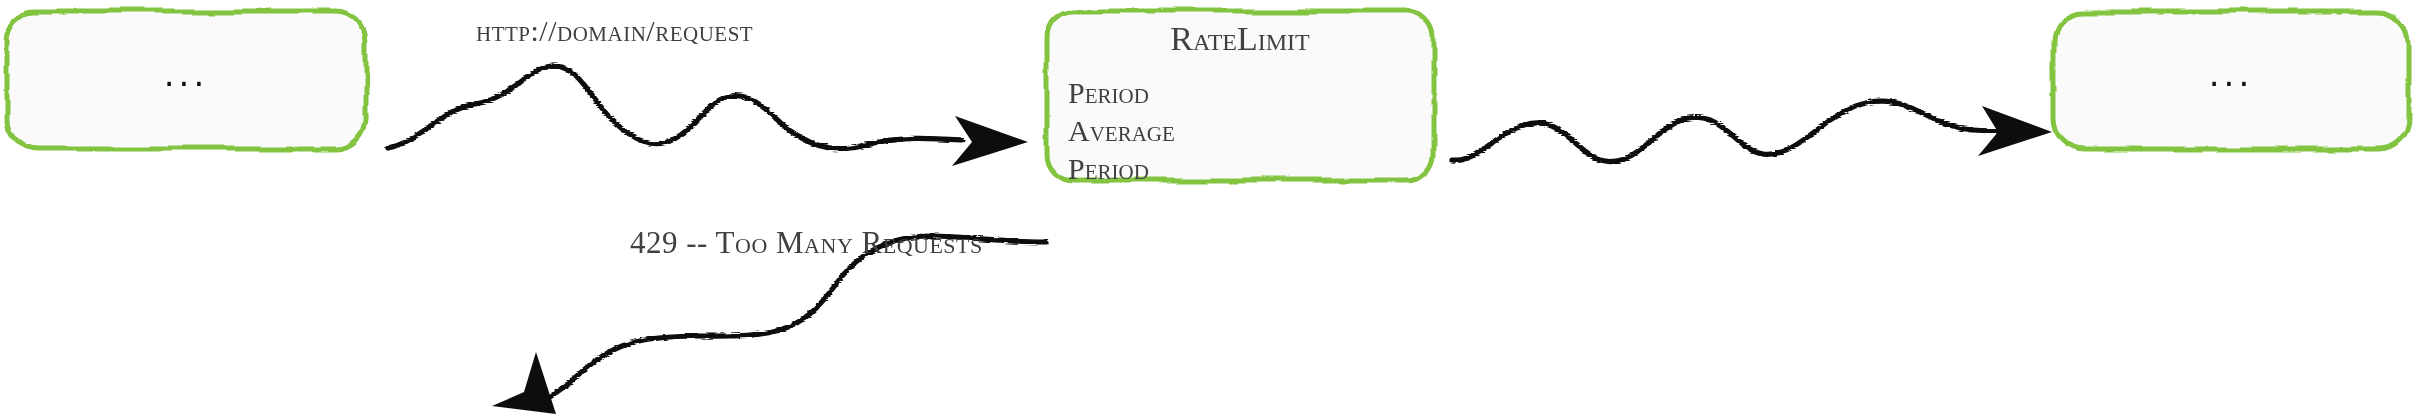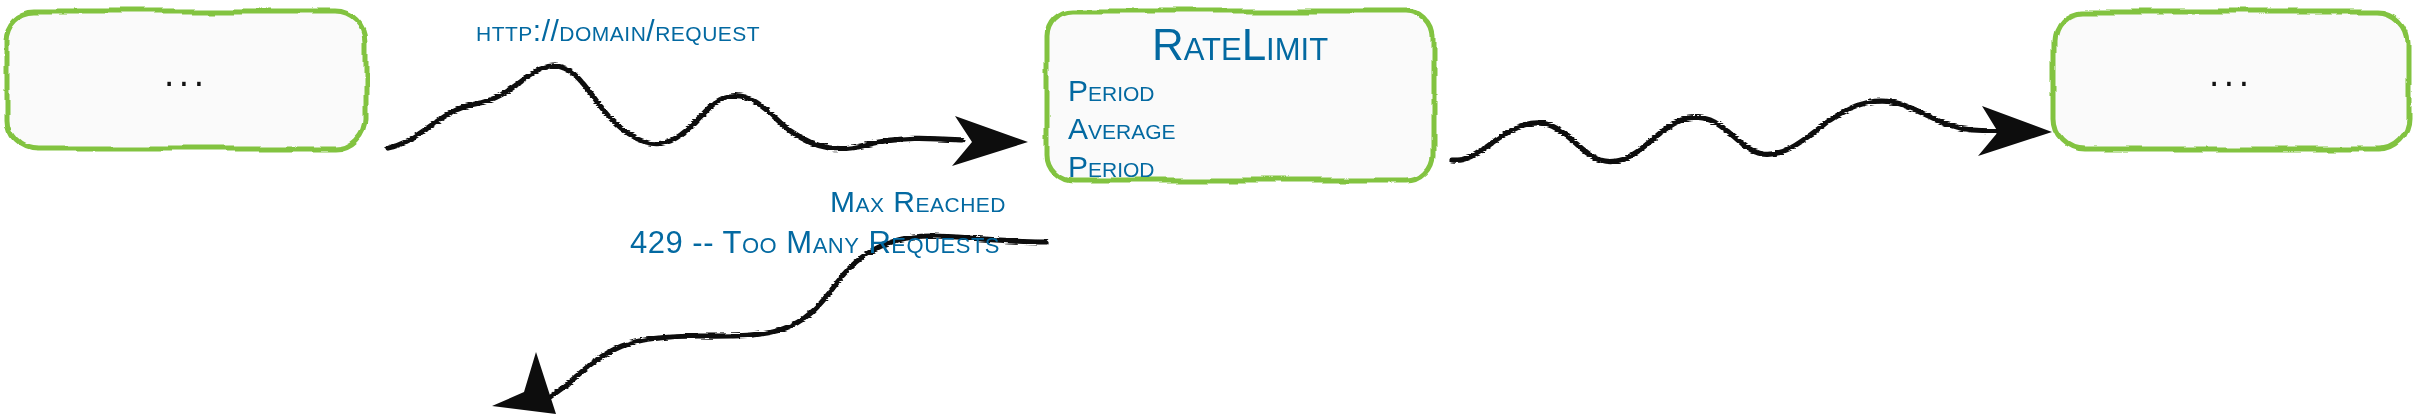--- a/index.html
+++ b/index.html
@@ -38,22 +38,22 @@
   .ellipsis {
     font-size: 34px;
     line-height: 1;
     color: #111111;
     letter-spacing: 4px;
     font-family: "DejaVu Sans", sans-serif;
     transform: translateY(-6px);
   }
   
   .hand {
-    font-family: Liberation Sans, sans-serif;
-    color: #0369a1;
+    font-family: Liberation Serif, serif;
+    color: #404040;
     font-variant: small-caps;
     font-stretch: condensed;
     white-space: nowrap;
   }
   .edge-label {
     position: absolute;
     font-size: 30px;
     letter-spacing: 0.5px;
     font-weight: 400;
   }
@@ -61,21 +61,22 @@
     position: absolute;
     inset: 0;
     display: flex;
     flex-direction: column;
     padding: 14px 0 16px 0;
     box-sizing: border-box;
     pointer-events: none;
   }
   .rl-title {
     text-align: center;
-    font-size: 44px;
+    font-size: 34px;
+    margin-bottom: 14px;
   }
   .rl-field {
     font-size: 30px;
     padding-left: 26px;
     margin-top: 4px;
   }
   .edge-svg {
     position: absolute;
     left: 0;
     top: 0;
@@ -183,17 +184,16 @@
       <rect x="5" y="5" width="356" height="138" rx="30" ry="30" fill="#fafafa" stroke="#82c341" stroke-width="5" filter="url(#roughbox3)"></rect>
     </svg>
     <div class="node-body">
       <span class="ellipsis">...</span>
     </div>
   </div>
 
   <div class="hand edge-label" style="left:476px; top:14px;">http://domain/request</div>
 
 
-  <div class="hand edge-label" style="left:830px; top:185px;">Max Reached</div>
 
   <div class="hand edge-label" style="left:630px; top:225px; font-size:31px;">429 -- Too Many Requests</div>
 
 </div>
 
 </body></html>

